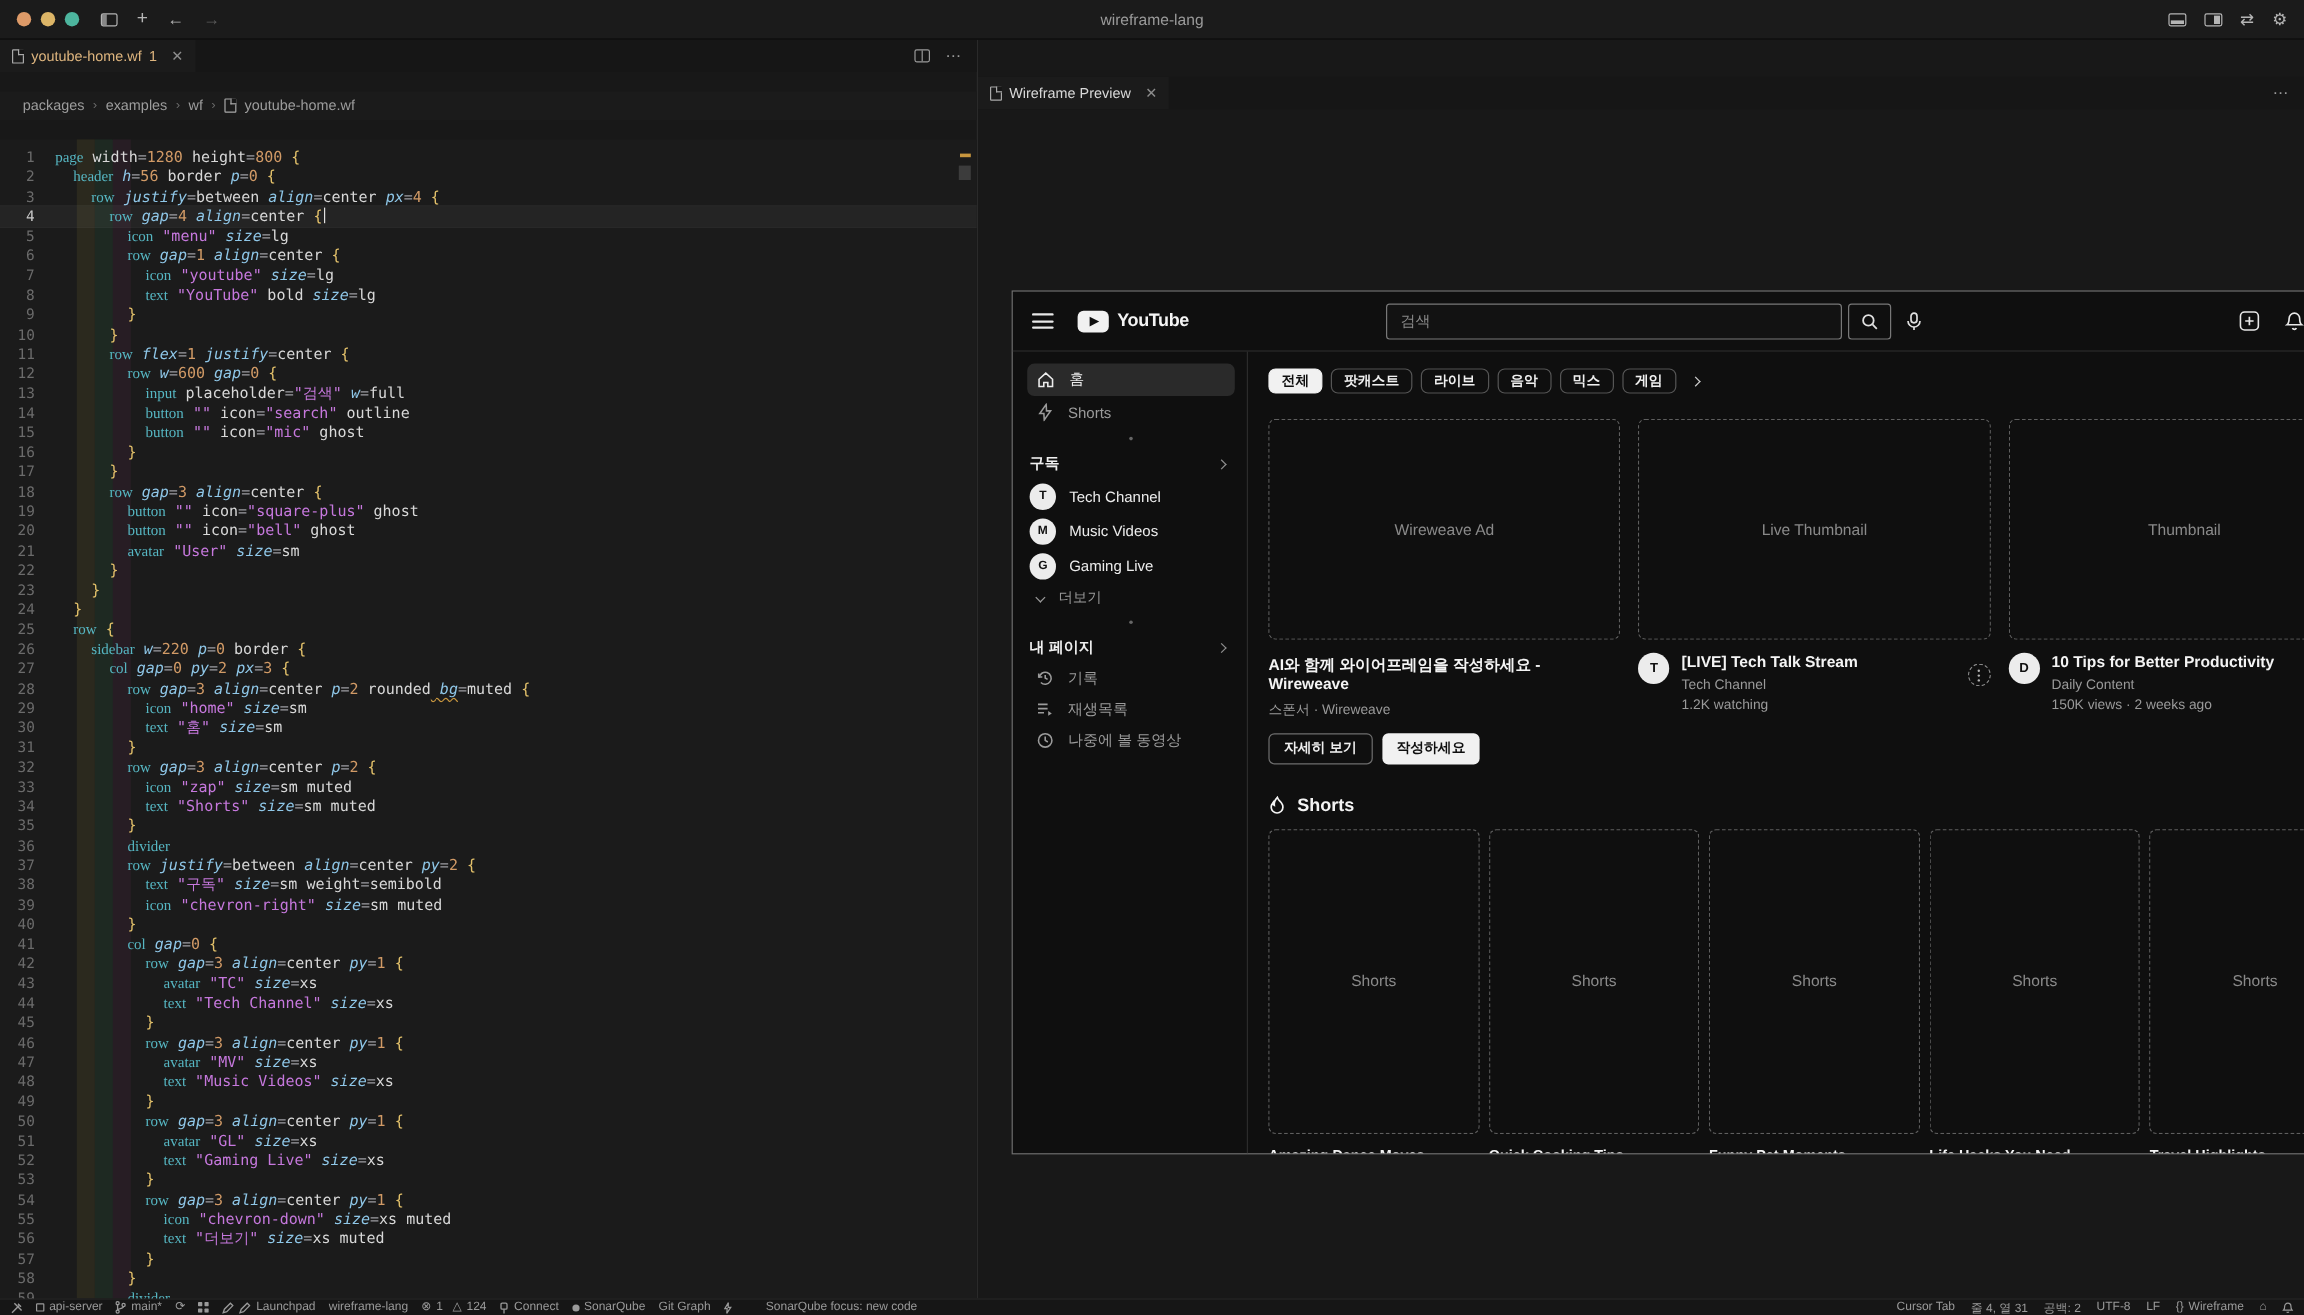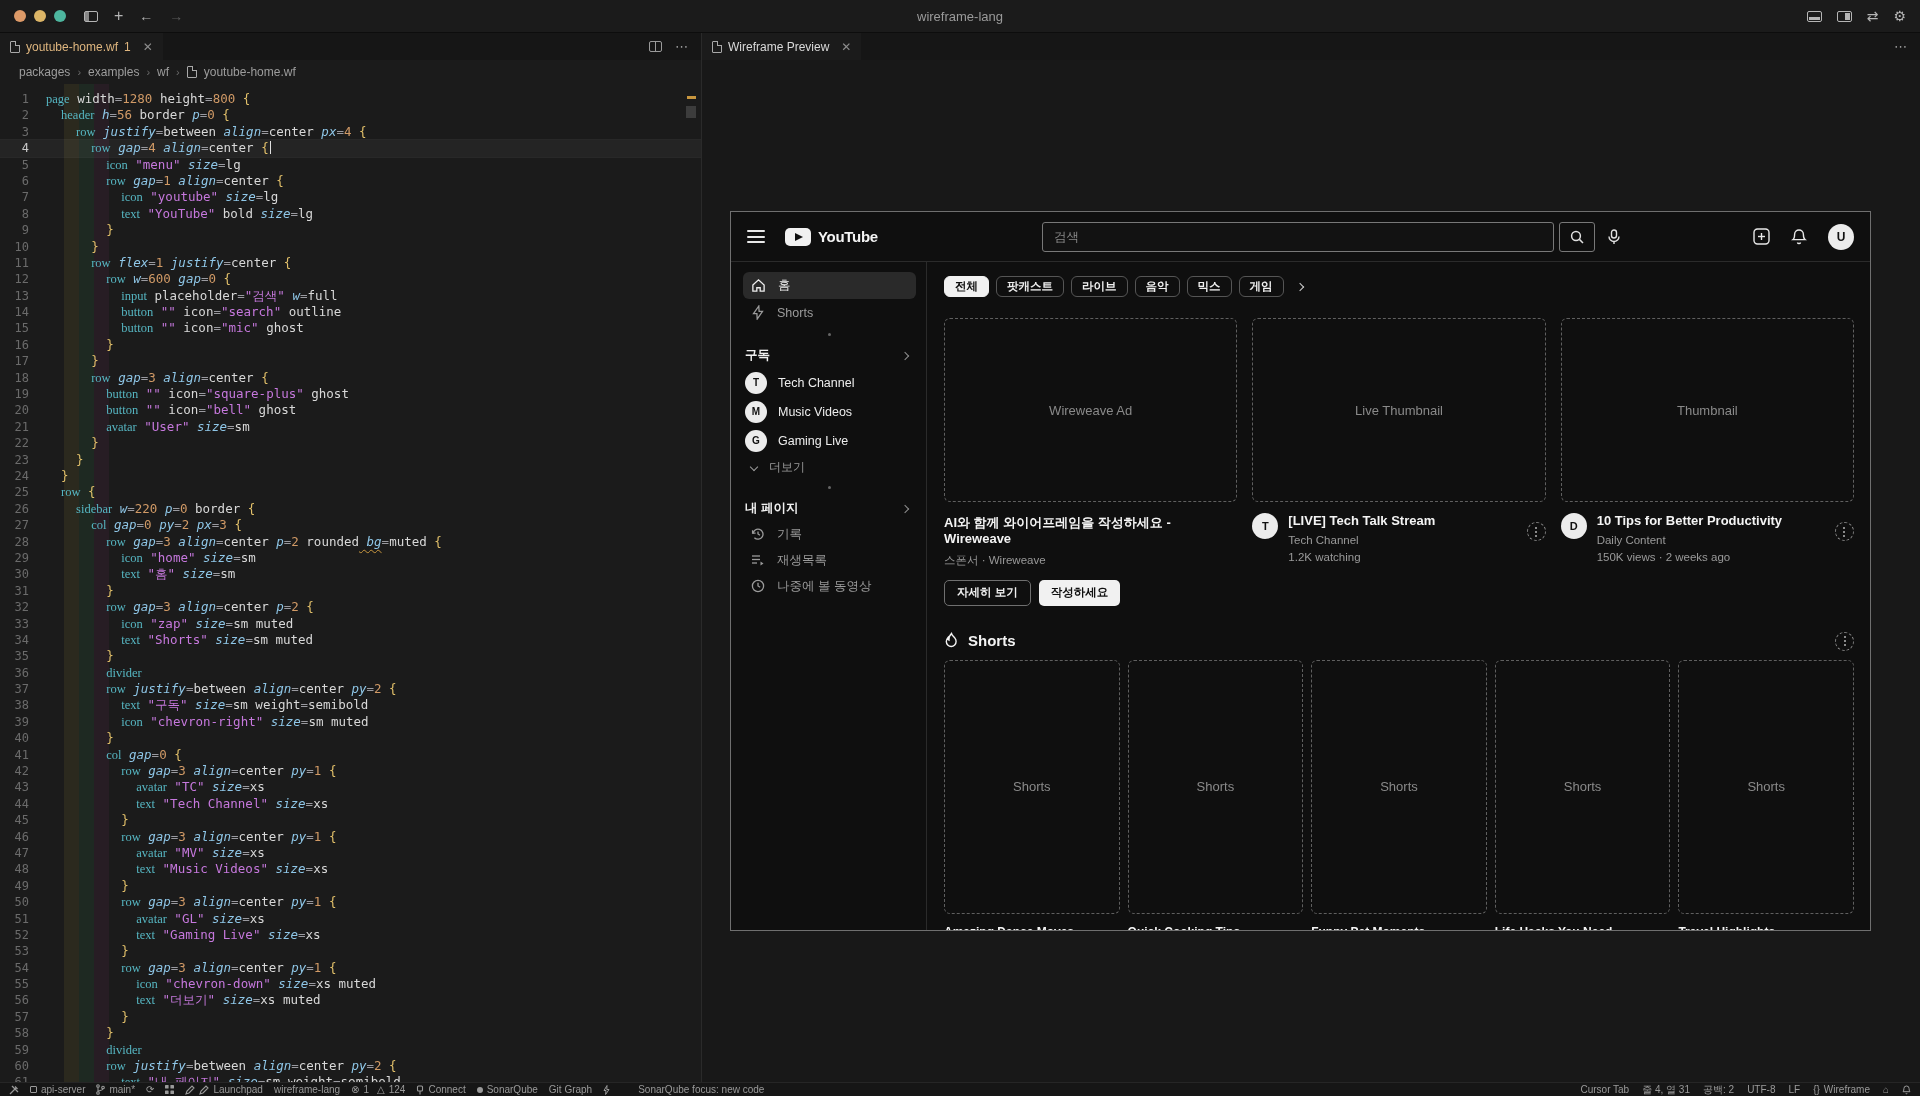--- a/index.html
+++ b/index.html
@@ -16,22 +16,22 @@
   .tb-ic:before { content:""; position:absolute; left:0; top:0; bottom:0; width:4px; background:#b5b5b5; opacity:.7; }
   .dim { color:#5b5b5b; }
   .tb-title { position:absolute; left:0; right:0; text-align:center; color:#9a9a9a; font-size:13px; pointer-events:none; }
   .tb-right { margin-left:auto; display:flex; gap:15px; align-items:center; color:#b5b5b5; font-size:14px; z-index:2; }
   .panel-ic { width:15px; height:11px; border:1.2px solid #b5b5b5; border-radius:2px; position:relative; }
   .panel-ic.bottom:before { content:""; position:absolute; left:1px; right:1px; bottom:1px; height:3px; background:#b5b5b5; }
   .panel-ic.right:before { content:""; position:absolute; top:1px; bottom:1px; right:1px; width:5px; background:#b5b5b5; }
 
   
   .main { position:absolute; left:0; top:33px; right:0; bottom:14px; display:flex; }
-  .left-group { width:702px; flex:none; display:flex; flex-direction:column; border-right:1px solid #2a2a2a; }
-  .right-group { flex:1; display:flex; flex-direction:column; position:relative; }
+  .left-group { width:815px; flex:none; display:flex; flex-direction:column; border-right:1px solid #2a2a2a;gap:16px; }
+  .right-group { flex:1; display:flex; flex-direction:column; position:relative;margin-top:31px; }
 
   .tabbar { height:27px; background:#161616; display:flex; align-items:stretch; flex:none; }
   .tab { display:flex; align-items:center; gap:6px; padding:0 10px; font-size:12px; background:#1b1b1b; }
   .tab .close { color:#8d8d8d; font-size:12px; margin-left:6px; }
   .file-ic { width:10px; height:12px; border:1.2px solid #a9a9a9; border-radius:1px; position:relative; flex:none; }
   .file-ic:before { content:""; position:absolute; right:-1px; top:-1px; width:4px; height:4px; background:#161616; border-left:1.2px solid #a9a9a9; border-bottom:1.2px solid #a9a9a9; }
   .tab-mod { color:#dfb67f; }
   .tab-actions { margin-left:auto; display:flex; align-items:center; gap:13px; padding:0 13px; color:#9a9a9a; font-size:13px; }
   .split-ic { width:13px; height:11px; border:1.2px solid #9a9a9a; border-radius:2px; position:relative; }
   .split-ic:before { content:""; position:absolute; left:5px; top:0; bottom:0; width:1.2px; background:#9a9a9a; }
@@ -66,21 +66,21 @@
     border:1px solid #6f6f6f; background:#0f0f0f; display:flex; flex-direction:column; }
 
   .wf-header { height:50px; flex:none; border-bottom:1px solid #2b2b2b; display:flex; align-items:center; padding:0 16px; position:relative; }
   .burger { width:18px; display:flex; flex-direction:column; gap:3.5px; }
   .burger span { height:2px; background:#e8e8e8; border-radius:1px; }
   .yt-logo { margin-left:20px; display:flex; align-items:center; gap:7px; }
   .yt-mark { width:26px; height:18px; background:#f1f1f1; border-radius:5px; position:relative; }
   .yt-mark:before { content:""; position:absolute; left:10px; top:5px; border-left:8px solid #0f0f0f; border-top:4px solid transparent; border-bottom:4px solid transparent; }
   .yt-word { font-size:15px; font-weight:bold; color:#f4f4f4; letter-spacing:-.3px; }
   .wf-search { position:absolute; left:311px; top:10px; display:flex; align-items:center; }
-  .wf-search input { width:512px; height:30px; background:#121212; border:1px solid #787878; border-radius:3px;
+  .wf-search input { width:380px; height:30px; background:#121212; border:1px solid #787878; border-radius:3px;
     color:#d8d8d8; font-size:12.5px; padding:0 11px; outline:none; font-family:inherit; }
   .wf-search input::placeholder { color:#8a8a8a; }
   .search-btn { width:36px; height:30px; border:1px solid #787878; border-radius:3px; margin-left:5px;
     display:flex; align-items:center; justify-content:center; color:#e0e0e0; }
   .mic-btn { margin-left:12px; color:#e0e0e0; display:flex; align-items:center; }
   .wf-header-right { margin-left:auto; display:flex; align-items:center; gap:21px; color:#e8e8e8; }
   .wf-avatar { width:26px; height:26px; border-radius:50%; background:#ececec; color:#111;
     display:flex; align-items:center; justify-content:center; font-size:12px; font-weight:bold; }
 
   .wf-body { flex:1; display:flex; min-height:0; }

